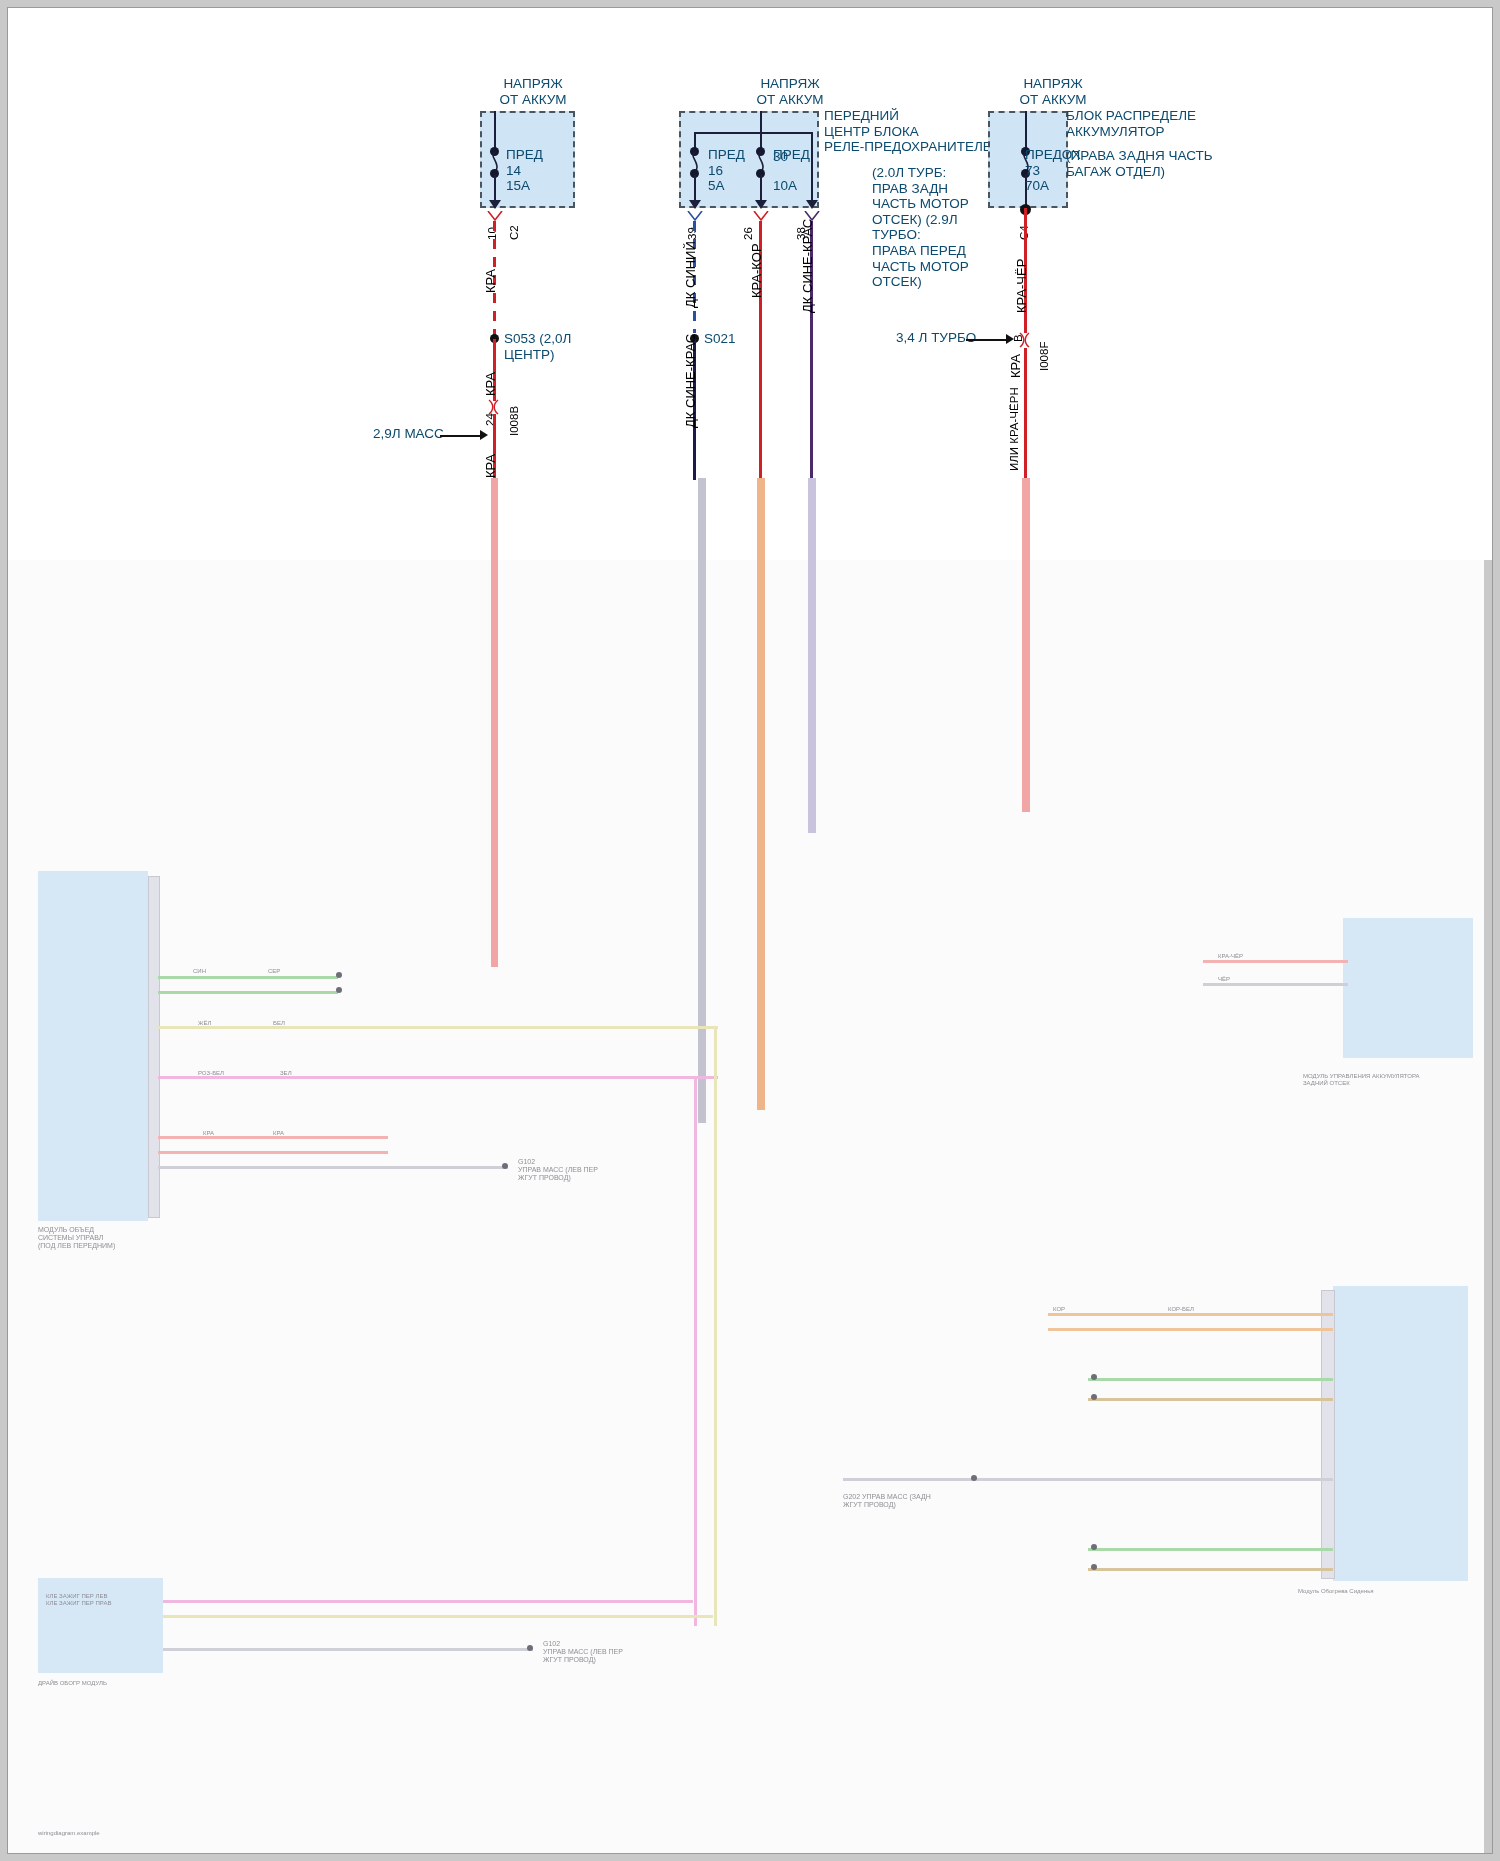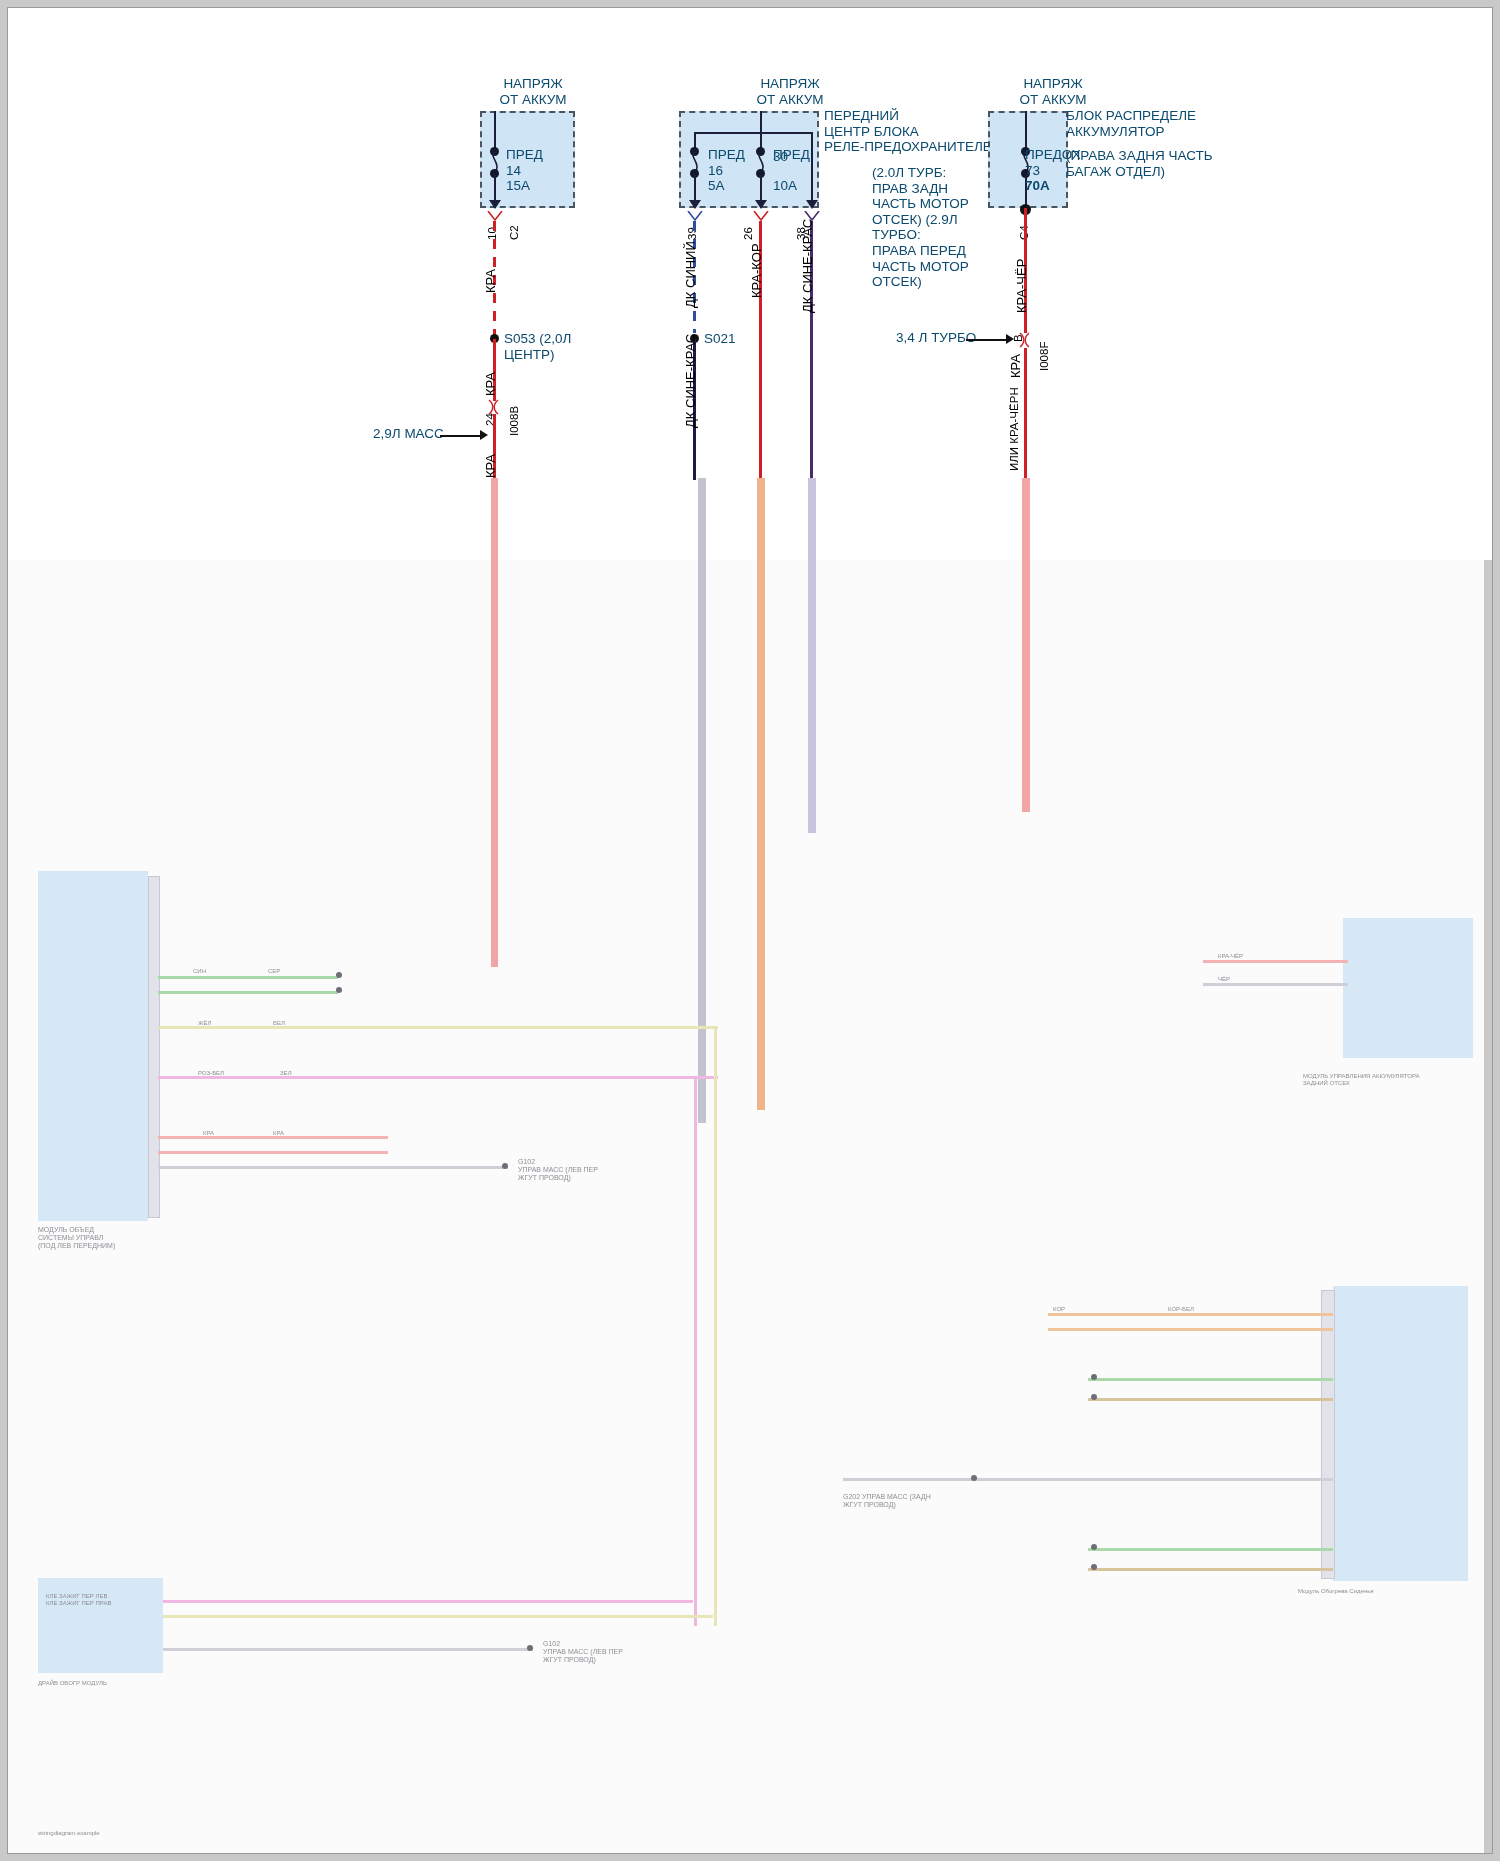--- a/index.html
+++ b/index.html
@@ -192,21 +192,21 @@
     <div class="wire" style="left:1017px;top:103px;width:1.6px;height:40px;"></div>
     <div class="dot" style="left:1013px;top:139px;"></div>
     <svg class="fusecoil" style="left:1010px;top:144px;" width="18" height="22">
       <path d="M8 0 C 1 4, 15 12, 8 20" stroke="#1b1f3b" stroke-width="1.6" fill="none"></path>
     </svg>
     <div class="dot" style="left:1013px;top:161px;"></div>
     <div class="wire" style="left:1017px;top:167px;width:1.6px;height:33px;"></div>
     <div class="bigdot" style="left:1012px;top:196px;"></div>
     <div class="txt" style="left:1017px;top:139px;">ПРЕДОХ</div>
     <div class="txt" style="left:1017px;top:155px;">73</div>
-    <div class="txt" style="left:1017px;top:170px;font-weight:bold;">70А</div>
+    <div class="txt" style="left:1017px;top:170px;">70А</div>
 
     <div class="txt" style="left:1058px;top:100px;">БЛОК РАСПРЕДЕЛЕ
 АККУМУЛЯТОР</div>
     <div class="txt" style="left:1058px;top:140px;">(ПРАВА ЗАДНЯ ЧАСТЬ
 БАГАЖ ОТДЕЛ)</div>
 
     <div class="vtxt s11" style="left:1010px;top:232px;">C4</div>
     <div class="vline red" style="left:1016px;top:200px;height:125px;"></div>
     <div class="vtxt" style="left:1006px;top:305px;">КРА-ЧЁР</div>
 

